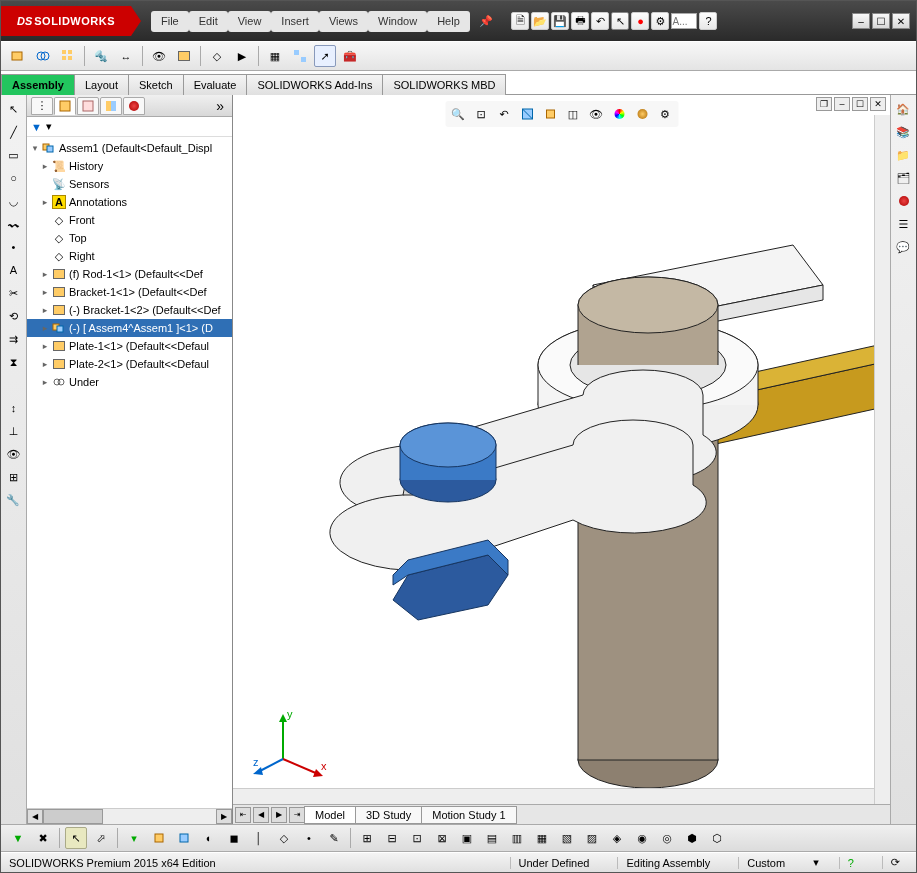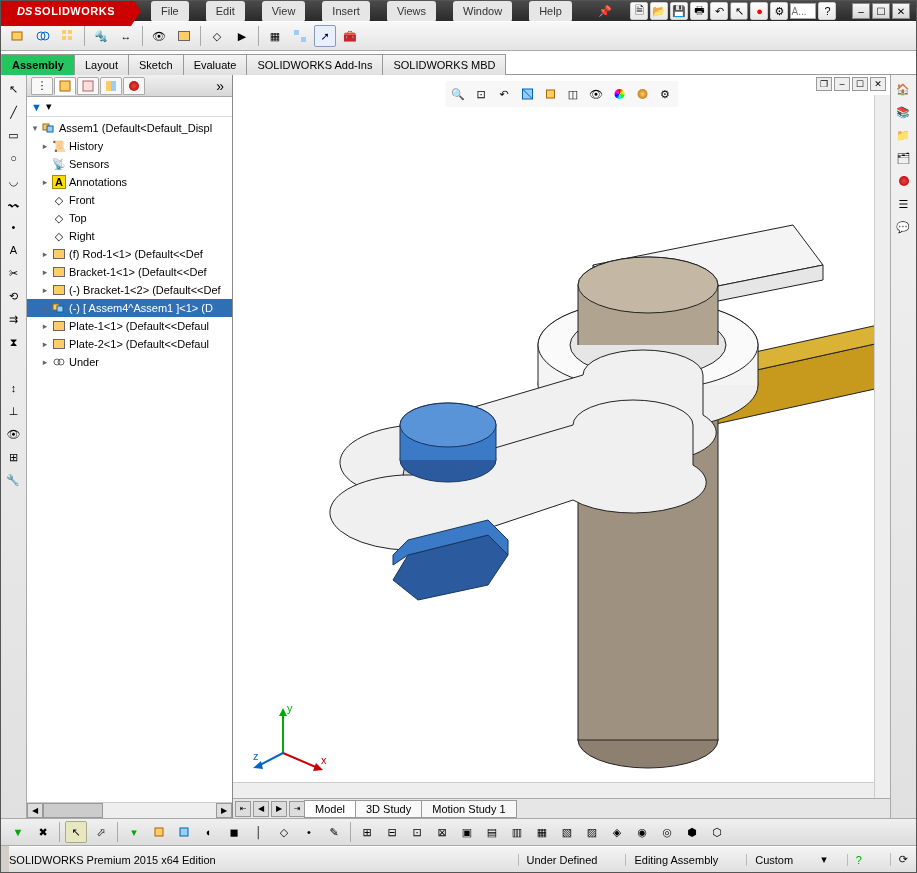--- a/index.html
+++ b/index.html
@@ -1,21 +1,21 @@
 <!DOCTYPE html>
 <html><head>
 <meta charset="utf-8">
 <style>
 * { margin: 0; padding: 0; box-sizing: border-box; font-family: Tahoma, Arial, sans-serif; font-size: 11px; }
 body { width: 917px; height: 873px; background: #d4d0c8; border: 1px solid #555; display: flex; flex-direction: column; overflow: hidden; }
 
-.titlebar { height: 20px; background: linear-gradient(#4a4a4a,#2a2a2a); display: flex; align-items: center; }
+.titlebar { height: 40px; background: linear-gradient(#4a4a4a,#2a2a2a); display: flex; align-items: center; }
 .logo { width: 130px; height: 30px; background: #c00; display: flex; align-items: center; justify-content: center; color: #fff; font-weight: bold; font-size: 12px; position: relative; }
 .logo::after { content: ''; position: absolute; right: -10px; top: 0; border-left: 10px solid #c00; border-top: 15px solid transparent; border-bottom: 15px solid transparent; }
-.menubar { display: flex; gap: 17px; padding-left: 20px; }
+.menubar { display: flex; gap: 0; padding-left: 20px; }
 .menubar span { color: #333; background: #e6e6e6; padding: 4px 10px; border-radius: 3px; cursor: pointer; }
 .win-controls { margin-left: auto; display: flex; gap: 2px; padding-right: 6px; }
 .win-controls div { width: 18px; height: 16px; background: linear-gradient(#f8f8f8,#d8d8d8); border: 1px solid #888; display: flex; align-items: center; justify-content: center; font-size: 10px; }
 .std-toolbar-right { display: flex; gap: 2px; align-items: center; padding: 0 8px; }
 .tb-ico { width: 18px; height: 18px; display: flex; align-items: center; justify-content: center; background: linear-gradient(#fdfdfd,#e8e8e8); border: 1px solid #ccc; border-radius: 2px; }
 
 .main-toolbar { height: 30px; background: linear-gradient(#f8f8f8,#e4e4e4); border-top: 1px solid #fff; border-bottom: 1px solid #aaa; display: flex; align-items: center; gap: 3px; padding: 0 6px; }
 .tb-btn { width: 22px; height: 22px; display: flex; align-items: center; justify-content: center; border: 1px solid transparent; border-radius: 2px; }
 .tb-sep { width: 1px; height: 20px; background: #aaa; margin: 0 2px; }
 
@@ -55,21 +55,21 @@
 .doc-tabs .tab.active { background: #fff; }
 .vp-winctrl { position: absolute; top: 2px; right: 4px; display: flex; gap: 2px; }
 .vp-winctrl div { width: 16px; height: 14px; border: 1px solid #999; background: #eee; display: flex; align-items: center; justify-content: center; font-size: 9px; }
 .vp-scroll-v { position: absolute; right: 0; top: 20px; bottom: 20px; width: 16px; background: #eee; border-left: 1px solid #ccc; }
 .vp-scroll-h { position: absolute; bottom: 20px; left: 0; right: 16px; height: 16px; background: #eee; border-top: 1px solid #ccc; }
 
 .right-gutter { width: 26px; background: linear-gradient(#f2f2f2,#e0e0e0); border-left: 1px solid #aaa; display: flex; flex-direction: column; align-items: center; gap: 3px; padding-top: 4px; }
 
 .filter-toolbar { height: 28px; background: linear-gradient(#f0f0f0,#dcdcdc); border-top: 1px solid #aaa; border-bottom: 1px solid #aaa; display: flex; align-items: center; gap: 3px; padding: 0 6px; }
 
-.statusbar { height: 26px; background: linear-gradient(#f4f4f4,#e0e0e0); display: flex; align-items: center; padding: 0 0; gap: 20px; border-top: 1px solid #fff; margin-left: 8px; }
+.statusbar { height: 20px; background: linear-gradient(#f4f4f4,#e0e0e0); display: flex; align-items: center; padding: 0 8px; gap: 20px; border-top: 1px solid #fff; }
 .statusbar .spacer { flex: 1; }
 .statusbar .cell { padding: 0 8px; border-left: 1px solid #bbb; }
 
 
 .ic-box { width: 12px; height: 10px; border: 1px solid #666; background: #fc6; }
 .ic-circ { width: 10px; height: 10px; border-radius: 50%; }
 </style>
 </head>
 <body>
 

